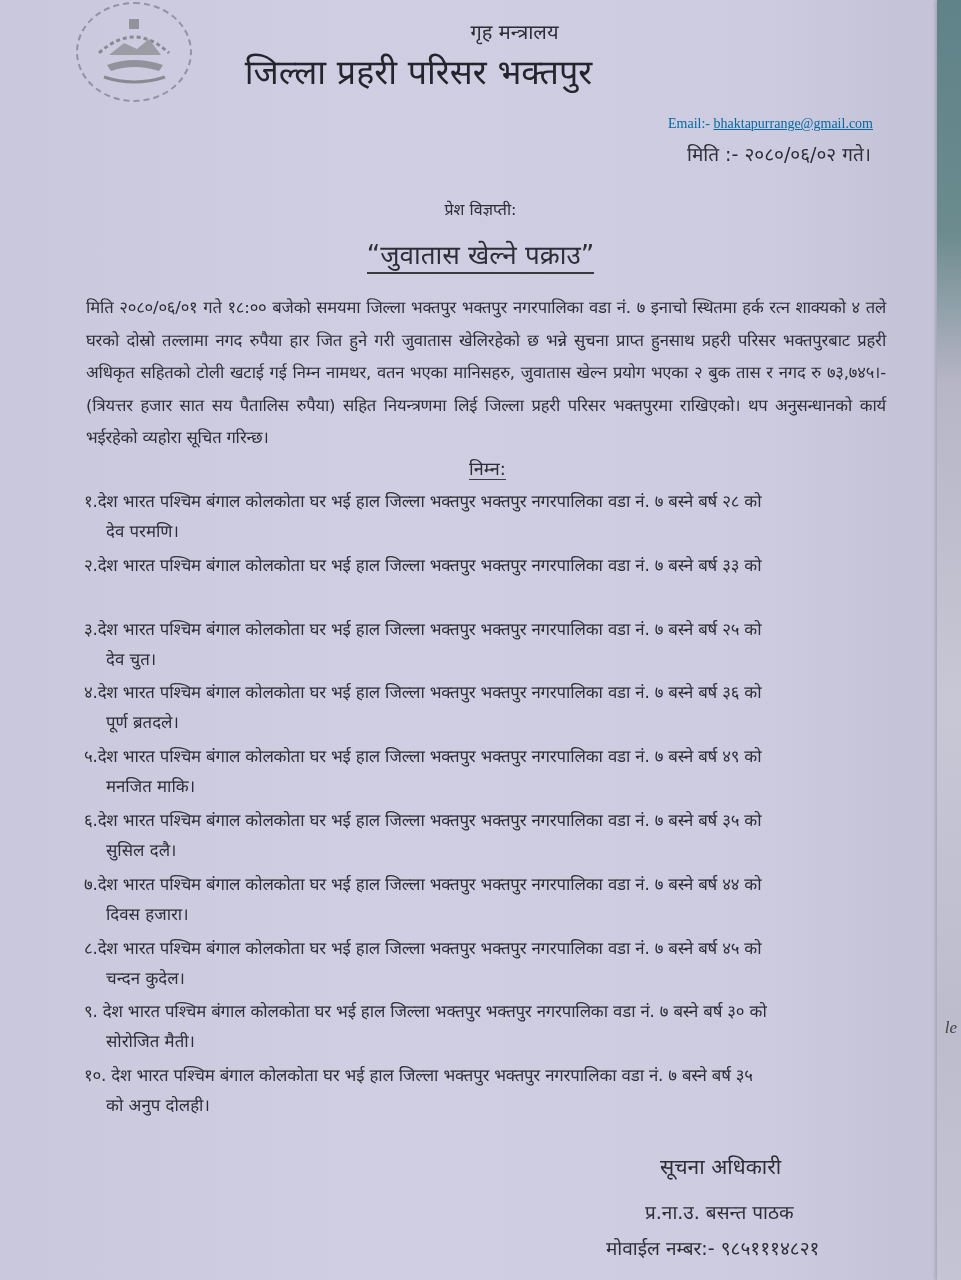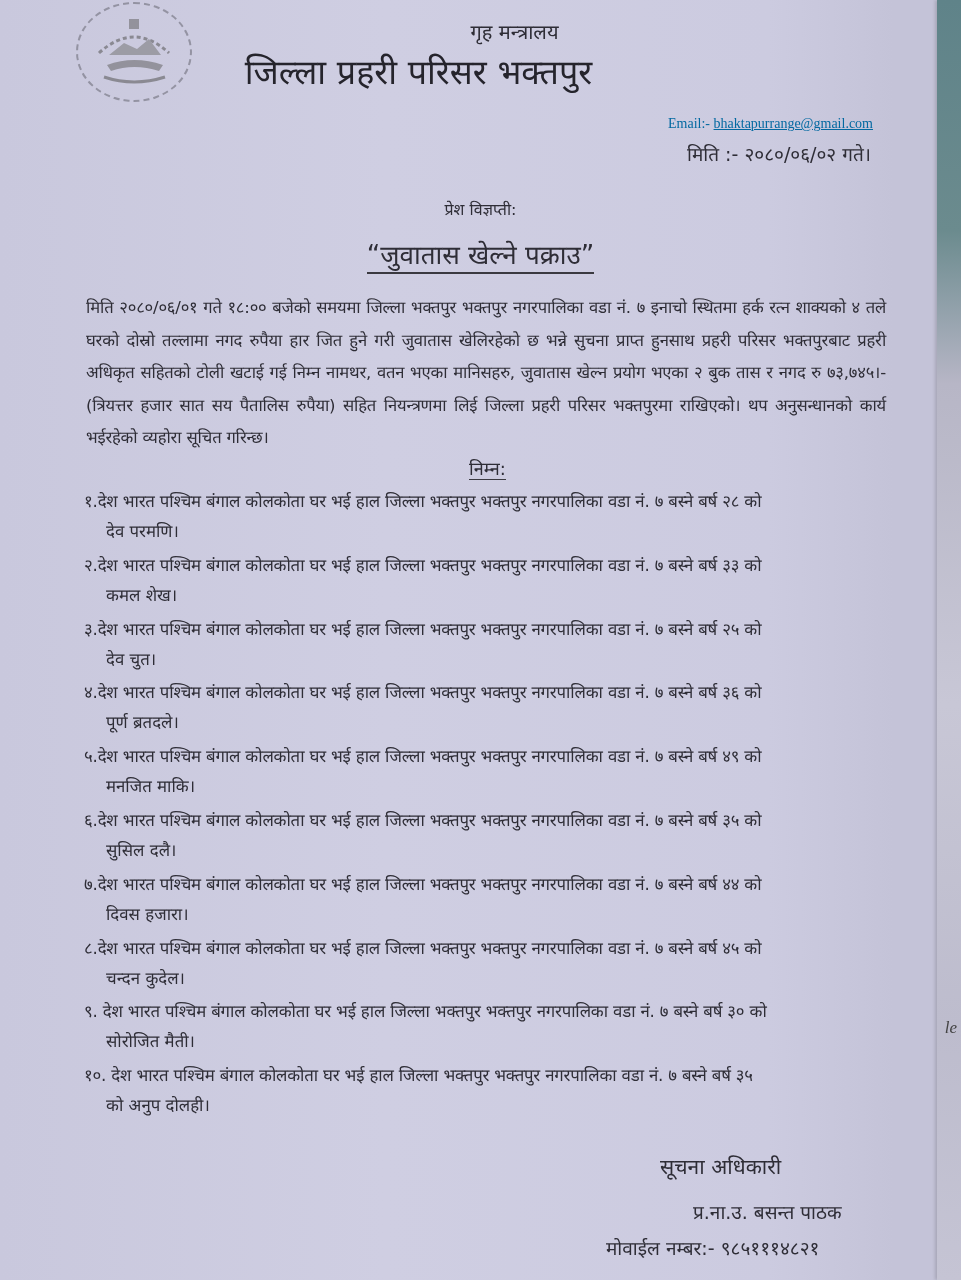--- a/index.html
+++ b/index.html
@@ -34,21 +34,21 @@
     font-size:16.6px; line-height:32.5px; text-align:justify; letter-spacing:-0.2px;
   }
   .list-heading { position:absolute; left:0; width:961px; top:456px; text-align:center; font-size:18px; padding-left:7px; }
   .list-heading span { border-bottom:1.5px solid #3a3940; }
   .list { position:absolute; left:84px; width:805px; top:486px; font-size:16.8px; }
   .item { height:63.8px; }
   .item .l1 { line-height:30px; white-space:nowrap; letter-spacing:-0.2px; }
   .item .l2 { line-height:30px; padding-left:22px; }
   .signature { position:absolute; left:0; top:1152px; width:961px; }
   .sig-title { position:absolute; left:660px; top:0; font-size:21px; }
-  .sig-name { position:absolute; left:645px; top:47px; font-size:19px;margin-left:48px; }
+  .sig-name { position:absolute; left:645px; top:47px; font-size:19px; }
   .sig-phone { position:absolute; left:606px; top:83px; font-size:19px; white-space:nowrap; }
 </style>
 </head>
 <body>
 
 <div class="paper-edge"></div>
 <div class="side-mark">le</div>
 
 <div class="emblem">
   <svg width="90" height="78" viewBox="0 0 90 78">
@@ -79,21 +79,20 @@
 
 <div class="list-heading"><span>निम्न:</span></div>
 
 <div class="list">
   <div class="item">
       <div class="l1">१.देश भारत पश्चिम बंगाल कोलकोता घर भई हाल जिल्ला भक्तपुर भक्तपुर नगरपालिका वडा नं. ७ बस्ने बर्ष २८ को</div>
       <div class="l2">देव परमणि।</div>
     </div>
   <div class="item">
       <div class="l1">२.देश भारत पश्चिम बंगाल कोलकोता घर भई हाल जिल्ला भक्तपुर भक्तपुर नगरपालिका वडा नं. ७ बस्ने बर्ष ३३ को</div>
-      <div class="l2">कमल शेख।</div>
     </div>
   <div class="item">
       <div class="l1">३.देश भारत पश्चिम बंगाल कोलकोता घर भई हाल जिल्ला भक्तपुर भक्तपुर नगरपालिका वडा नं. ७ बस्ने बर्ष २५ को</div>
       <div class="l2">देव चुत।</div>
     </div>
   <div class="item">
       <div class="l1">४.देश भारत पश्चिम बंगाल कोलकोता घर भई हाल जिल्ला भक्तपुर भक्तपुर नगरपालिका वडा नं. ७ बस्ने बर्ष ३६ को</div>
       <div class="l2">पूर्ण ब्रतदले।</div>
     </div>
   <div class="item">

